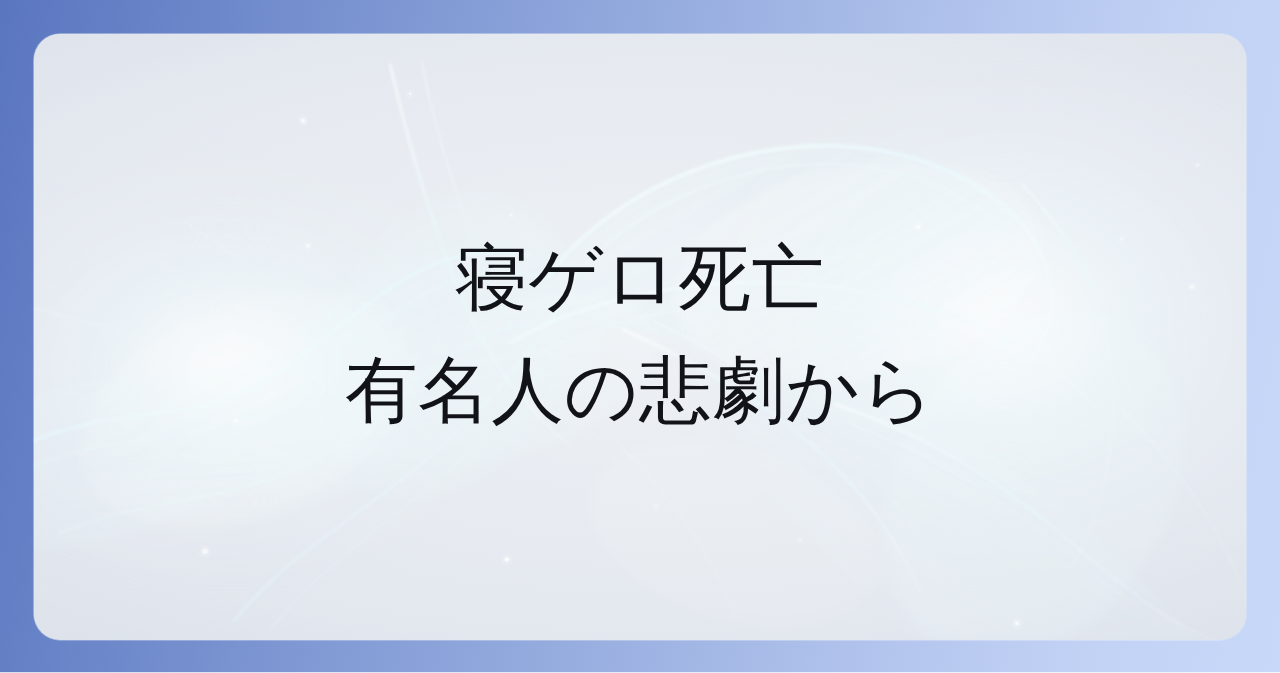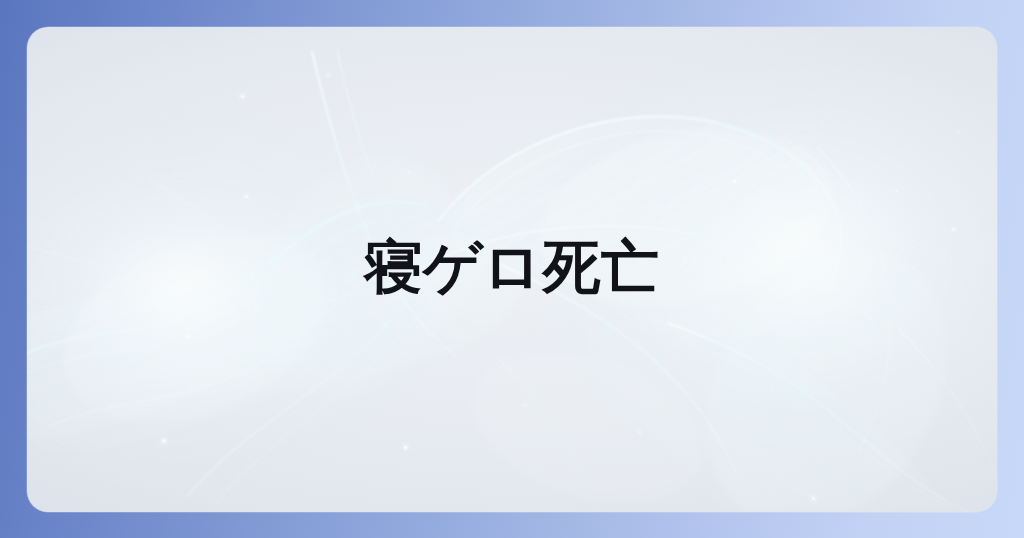--- a/index.html
+++ b/index.html
@@ -110,21 +110,21 @@
     flex-direction: column;
     align-items: center;
     justify-content: center;
     padding-bottom: 6px;
     box-sizing: border-box;
   }
   .title-line {
     color: #111318;
     font-size: 58px;
     line-height: 90px;
-    font-weight: 700;
+    font-weight: 400;
     letter-spacing: 0.5px;
     white-space: nowrap;
     text-align: center;
     font-family: "DejaVu Sans", "Liberation Sans", sans-serif;
   }
 </style>
 </head>
 <body>
 
 <div class="canvas">
@@ -228,16 +228,17 @@
         <i style="left: 785px; top: 470px; width: 3px; height: 3px; opacity: 0.8;"></i>
         <i style="left: 497px; top: 377px; width: 2px; height: 2px; opacity: 0.5;"></i>
         <i style="left: 160px; top: 308px; width: 3px; height: 3px; opacity: 0.7;"></i>
         <i style="left: 930px; top: 104px; width: 2px; height: 2px; opacity: 0.55;"></i>
       </div>
 
     <div class="vignette"></div>
 
     <div class="title">
       <div class="title-line">寝ゲロ死亡</div>
+      <div class="title-line">有名人の悲劇から</div>
     </div>
 
   </div>
 </div>
 
 </body></html>

